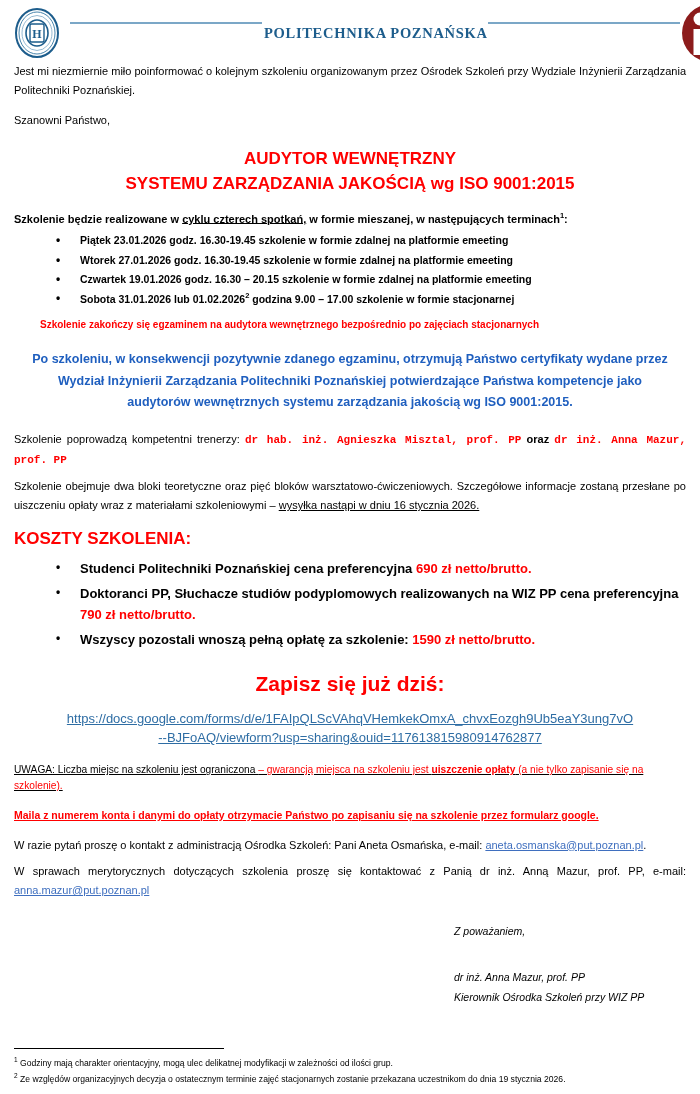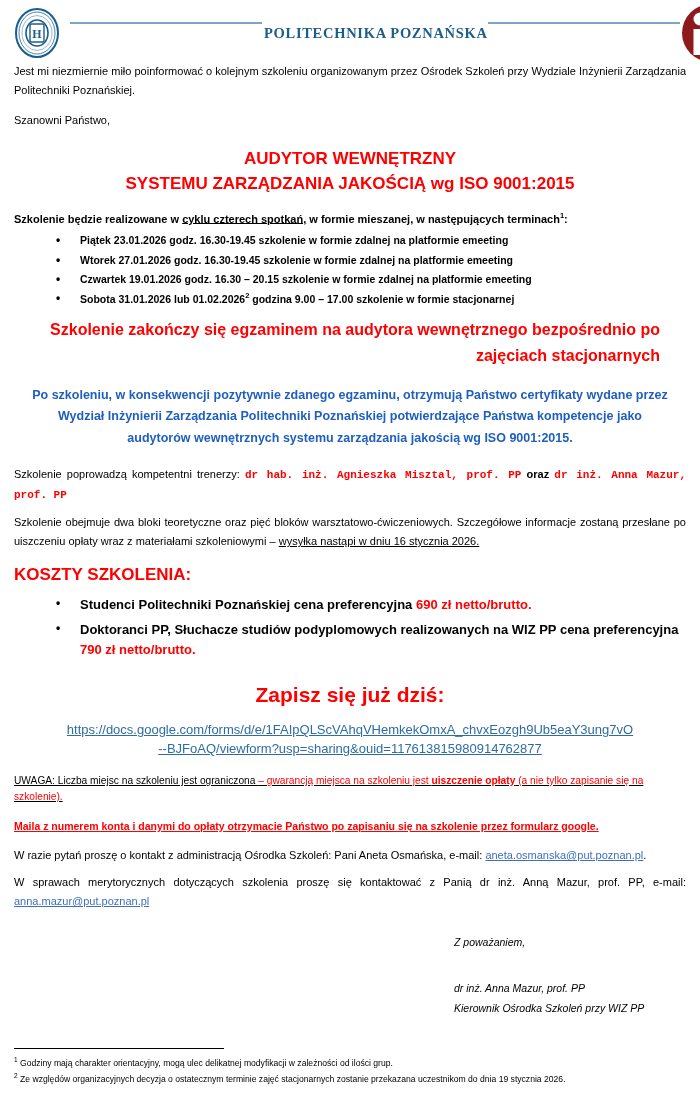--- a/index.html
+++ b/index.html
@@ -117,22 +117,22 @@
     position: absolute;
     left: 0;
     top: -1px;
     font-size: 12px;
   }
   sup { font-size: 7.5px; vertical-align: super; }
 
   .center-red {
     color: #ff0000;
     font-weight: bold;
-    font-size: 16px;
-    text-align: right;
+    font-size: 10px;
+    text-align: left;
     line-height: 1.62;
     margin: 10px 26px 16px 26px;
   }
   .center-blue {
     color: #1f5fbf;
     font-weight: bold;
     font-size: 12.5px;
     text-align: center;
     line-height: 1.72;
     margin: 16px 16px 16px 16px;
@@ -297,20 +297,21 @@
 
     <p class="para tight"><span>Szkolenie poprowadzą kompetentni trenerzy: </span><span class="red-b">dr hab. inż. Agnieszka Misztal, prof. PP</span><span class="blk-b"> oraz </span><span class="red-b">dr inż. Anna Mazur, prof. PP</span></p>
 
     <p class="para"><span>Szkolenie obejmuje dwa bloki teoretyczne oraz pięć bloków warsztatowo-ćwiczeniowych. Szczegółowe informacje zostaną przesłane po uiszczeniu opłaty wraz z materiałami szkoleniowymi – </span><span class="u">wysyłka nastąpi w dniu 16 stycznia 2026.</span></p>
 
     <div class="section-head">KOSZTY SZKOLENIA:</div>
 
     <ul class="costs">
       <li><span>Studenci Politechniki Poznańskiej cena preferencyjna </span><span class="red">690 zł netto/brutto.</span></li>
       <li><span>Doktoranci PP, Słuchacze studiów podyplomowych realizowanych na WIZ PP cena preferencyjna </span><span class="red">790 zł netto/brutto.</span></li>
+      <li><span>Wszyscy pozostali wnoszą pełną opłatę za szkolenie: </span><span class="red">1590 zł netto/brutto.</span></li>
     </ul>
 
     <div class="cta">Zapisz się już dziś:</div>
 
     <div class="url-block">
       <span class="urltext">https://docs.google.com/forms/d/e/1FAIpQLScVAhqVHemkekOmxA_chvxEozgh9Ub5eaY3ung7vO</span>
       <span class="urltext">--BJFoAQ/viewform?usp=sharing&amp;ouid=117613815980914762877</span>
     </div>
 
     <p class="uwaga"><span class="blk">UWAGA: Liczba miejsc na szkoleniu jest ograniczona </span><span class="rd">– gwarancją miejsca na szkoleniu jest </span><span class="rd" style="font-weight:bold">uiszczenie opłaty</span><span class="rd"> (a nie tylko zapisanie się na szkolenie).</span></p>

